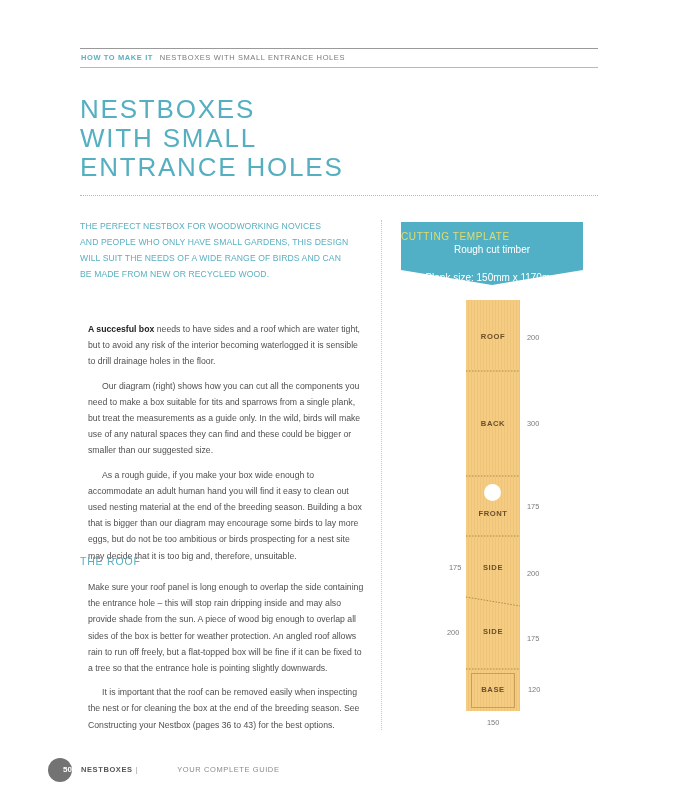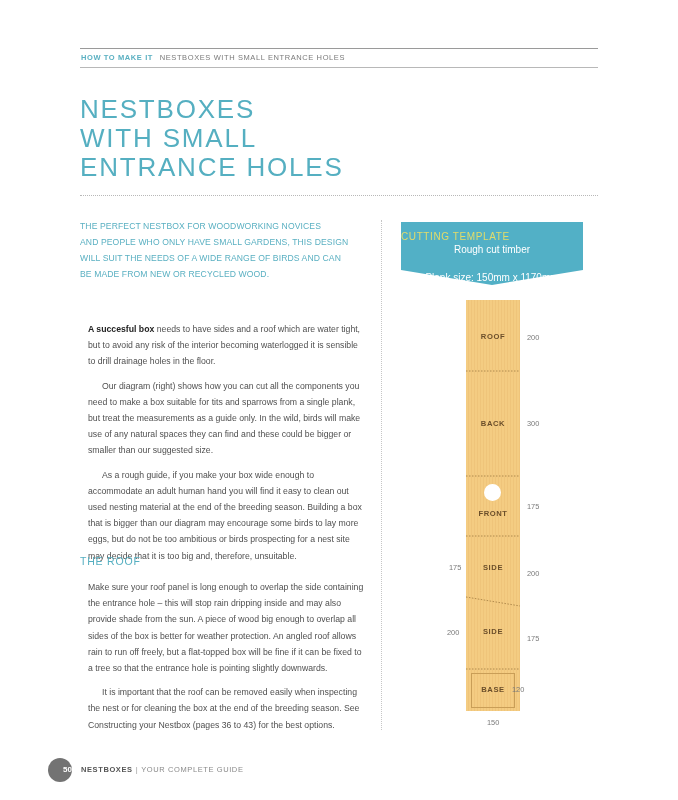--- a/index.html
+++ b/index.html
@@ -49,21 +49,21 @@
   .hole { position: absolute; left: 18px; top: 184px; width: 17px; height: 17px; border-radius: 50%; background: #ffffff; }
   .base-box { position: absolute; left: 5px; top: 373px; width: 42px; height: 33px; border: 1px solid #c99e57; }
 
   .dim { font-size: 7.4px; color: #7a7a7a; white-space: nowrap; }
 
   
   .folio { left: 48px; top: 758px; width: 24px; height: 24px; border-radius: 50%; background: #737373; color: #fff; font-size: 8px; font-weight: bold; text-align: right; line-height: 24px; }
   .footer-text { left: 81px; top: 765px; font-size: 7.5px; letter-spacing: 0.6px; white-space: nowrap; }
   .footer-text .book { color: #555; font-weight: bold; }
   .footer-text .sep { color: #999; margin: 0 3px; }
-  .footer-text .sub { color: #8a8a8a; }
+  .footer-text .sub { color: #8a8a8a; margin-left: 36px; }
 </style>
 </head>
 <body>
 
 <div class="abs rule-top"></div>
 <div class="abs running-head">
   <span class="sec">HOW TO MAKE IT</span>
   <span class="ttl">NESTBOXES WITH SMALL ENTRANCE HOLES</span>
 </div>
 <div class="abs rule-bot"></div>
@@ -123,19 +123,19 @@
   <div class="part-label" style="top:385px">BASE</div>
 </div>
 
 <div class="abs dim" style="left:527px; top:333px">200</div>
 <div class="abs dim" style="left:527px; top:419px">300</div>
 <div class="abs dim" style="left:527px; top:502px">175</div>
 <div class="abs dim" style="left:449px; top:563px">175</div>
 <div class="abs dim" style="left:527px; top:569px">200</div>
 <div class="abs dim" style="left:447px; top:628px">200</div>
 <div class="abs dim" style="left:527px; top:634px">175</div>
-<div class="abs dim" style="left:512px; top:685px">120</div>
+<div class="abs dim" style="left:528px; top:685px">120</div>
 <div class="abs dim" style="left:487px; top:718px">150</div>
 
 <div class="abs folio">50</div>
 <div class="abs footer-text">
   <span class="book">NESTBOXES</span><span class="sep">|</span><span class="sub">YOUR COMPLETE GUIDE</span>
 </div>
 
 </body></html>

